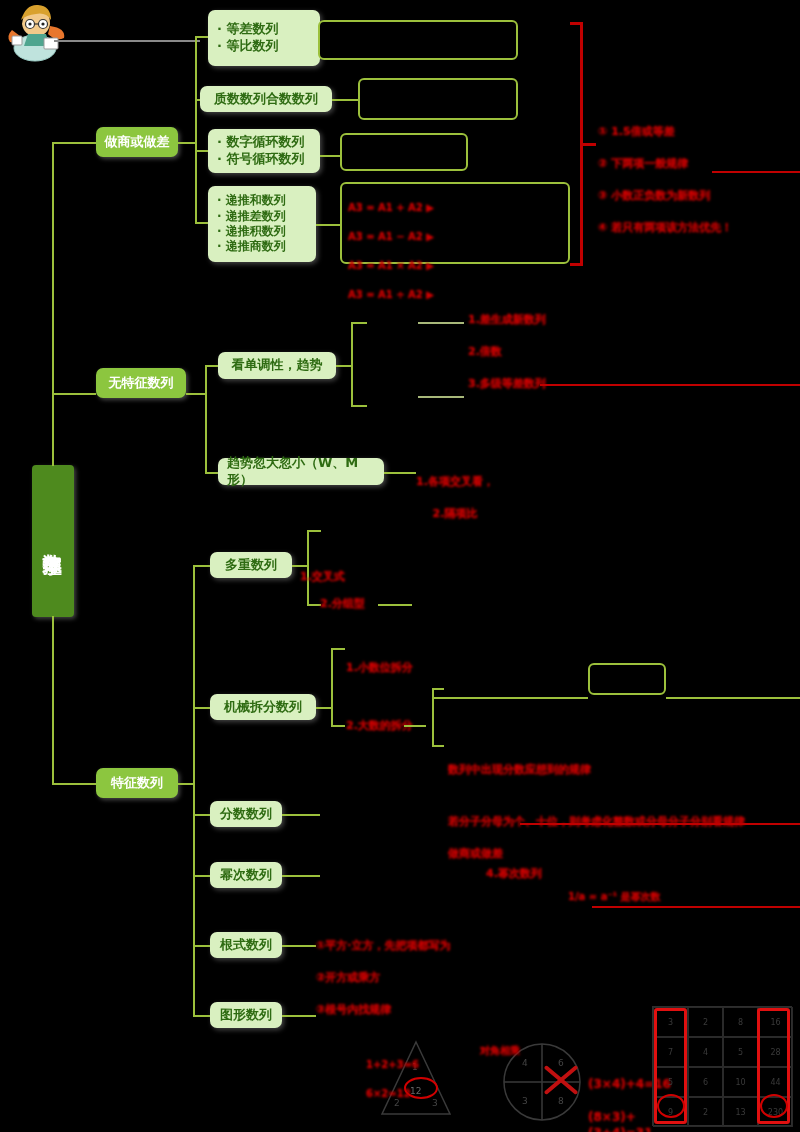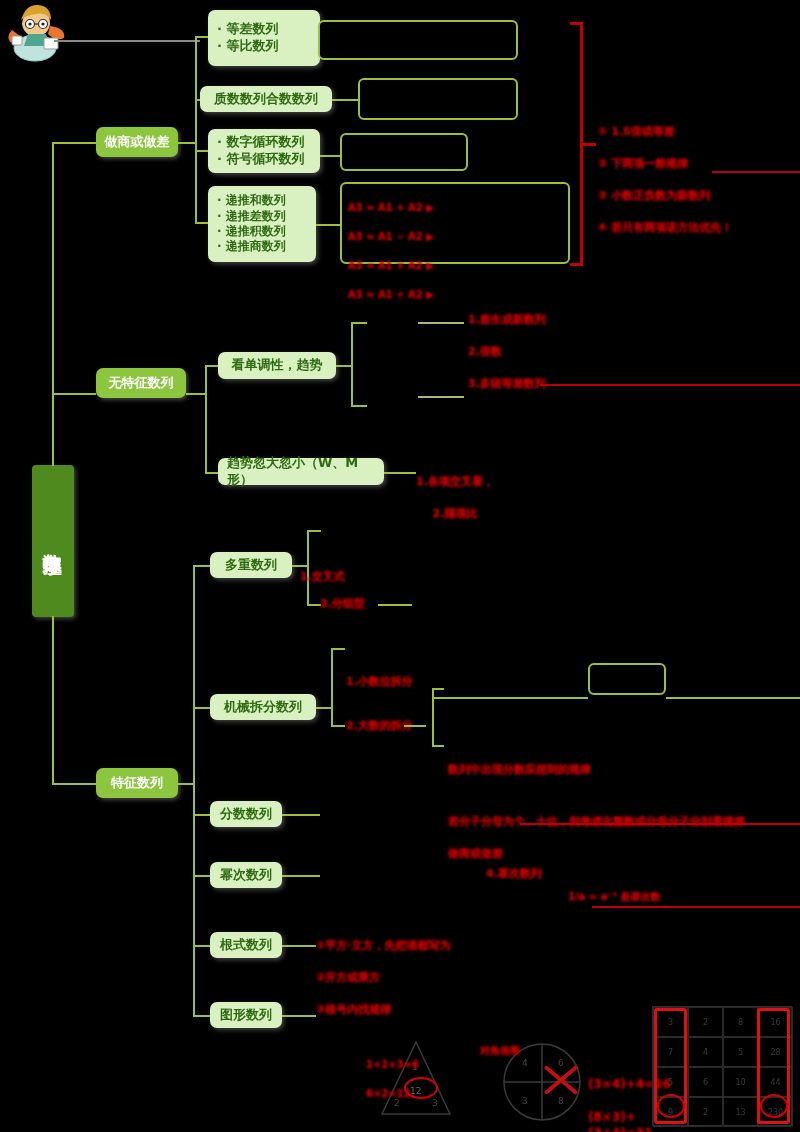--- a/index.html
+++ b/index.html
@@ -250,21 +250,21 @@
   <div class="ln h" style="left:307px; top:530px; width:14px;"></div>
   <div class="ln h" style="left:307px; top:604px; width:14px;"></div>
   <div class="red-ann" style="left:300px; top:553px;margin-top:16px;">1.交叉式</div>
   <div class="red-ann" style="left:320px; top:596px;">2.分组型</div>
   <div class="ln h" style="left:378px; top:604px; width:34px;"></div>
 
   <div class="ln h" style="left:316px; top:707px; width:16px;"></div>
   <div class="ln v" style="left:331px; top:648px; height:78px;"></div>
   <div class="ln h" style="left:331px; top:648px; width:14px;"></div>
   <div class="ln h" style="left:331px; top:725px; width:14px;"></div>
-  <div class="red-ann" style="left:346px; top:674px;">1.小数位拆分</div>
+  <div class="red-ann" style="left:346px; top:660px;">1.小数位拆分</div>
   <div class="red-ann" style="left:346px; top:718px;">2.大数的拆分</div>
 
   <div class="ln h" style="left:404px; top:725px; width:22px;"></div>
   <div class="ln v" style="left:432px; top:688px; height:58px;"></div>
   <div class="ln h" style="left:432px; top:688px; width:12px;"></div>
   <div class="ln h" style="left:432px; top:745px; width:12px;"></div>
   <div class="ln h" style="left:432px; top:697px; width:156px;"></div>
   <div class="obox" style="left:588px; top:663px; width:78px; height:32px;"></div>
   <div class="ln h" style="left:666px; top:697px; width:134px;"></div>
 

